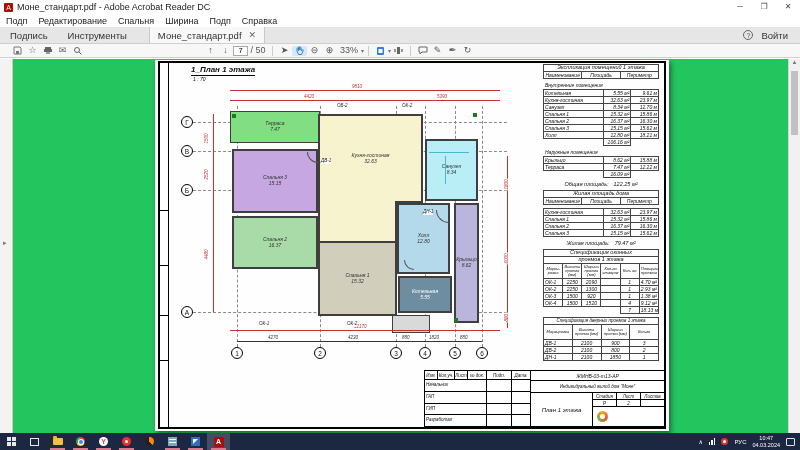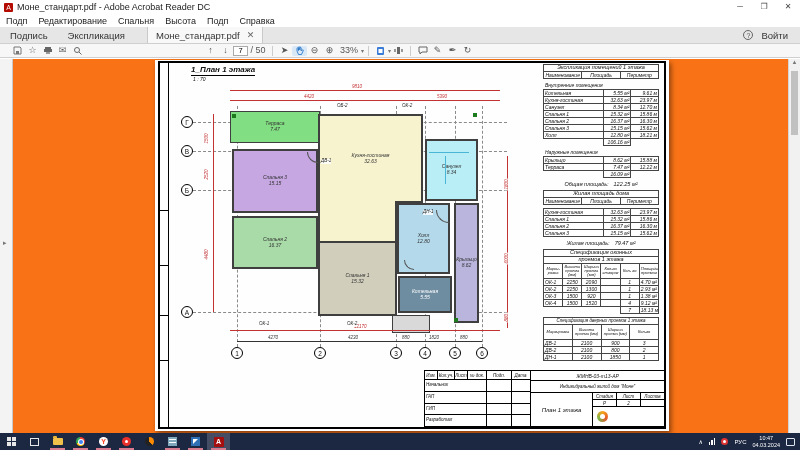--- a/index.html
+++ b/index.html
@@ -18,21 +18,21 @@
 .tabright{margin-left:auto;display:flex;align-items:center;gap:8px;padding-right:12px}
 .helpc{width:10px;height:10px;border:1px solid #666;border-radius:50%;font-size:7px;text-align:center;line-height:9px;color:#555}
 .toolbar{height:14px;background:#f7f7f7;border-bottom:1px solid #cfcfcf;display:flex;align-items:center;font-size:9px;color:#555;padding:0 10px}
 .ic{min-width:15px;text-align:center;font-size:9px;color:#555;line-height:13px}
 .sep{width:1px;height:10px;background:#ccc;margin:0 4px}
 .pageinput{width:15px;height:10px;border:1px solid #aaa;font-size:7.5px;text-align:center;padding:0;background:#fff}
 .hand{background:#d9e8f7;border-radius:2px}
 .car{font-size:6px;color:#777}
 .svgic{display:inline-flex;align-items:center;justify-content:center;min-width:15px}
 
-.docarea{position:absolute;left:0;top:59px;right:0;bottom:17px;background:#f97316}
+.docarea{position:absolute;left:0;top:59px;right:0;bottom:17px;background:#22c55e}
 .lpanel{position:absolute;left:0;top:0;bottom:0;width:13px;background:#f3f3f3;border-right:1px solid #c9c9c9;color:#777;font-size:7px}
 .lpanel .ar{position:absolute;top:48%;left:3px}
 .sb{position:absolute;right:0;top:0;bottom:0;width:12px;background:#f1f1f1;border-left:1px solid #d5d5d5;color:#777;font-size:6px;text-align:center}
 .sbthumb{position:absolute;top:12px;left:2px;right:2px;height:64px;background:#c1c1c1}
 
 .page{position:absolute;left:155px;top:1px;width:514px;height:371px;background:#fefefe;box-shadow:2px 3px 5px rgba(0,0,0,.45);font-style:italic;color:#111}
 .frame{position:absolute;left:3px;top:1px;right:3px;bottom:2px;border:2px solid #000}
 .bindline{position:absolute;left:13px;top:1px;bottom:2px;width:1px;background:#000}
 .stamp{position:absolute;left:3px;width:10px;height:0;border-top:1px solid #000}
 .drtitle{position:absolute;left:36px;top:5px;font-size:8px;font-weight:bold;border-bottom:1px solid #000;padding-bottom:1px}
@@ -125,28 +125,28 @@
     <span class="wc">─</span>
     <span class="wc">❐</span>
     <span class="wc">✕</span>
   </span>
 </div>
 
 <div class="menubar">
   <span>Подп</span>
   <span>Редактирование</span>
   <span>Спальня</span>
-  <span>Высота</span>
+  <span>Ширина</span>
   <span>Подп</span>
   <span>Справка</span>
 </div>
 
 <div class="tabbar">
   <span class="tab">Подпись</span>
-  <span class="tab">Экспликация</span>
+  <span class="tab">Инструменты</span>
   <span class="dtab">
     <span>Моне_стандарт.pdf</span>
     <span class="x">✕</span>
   </span>
   <span class="tabright">
     <span class="helpc">?</span>
     <span>Войти</span>
   </span>
 </div>
 

